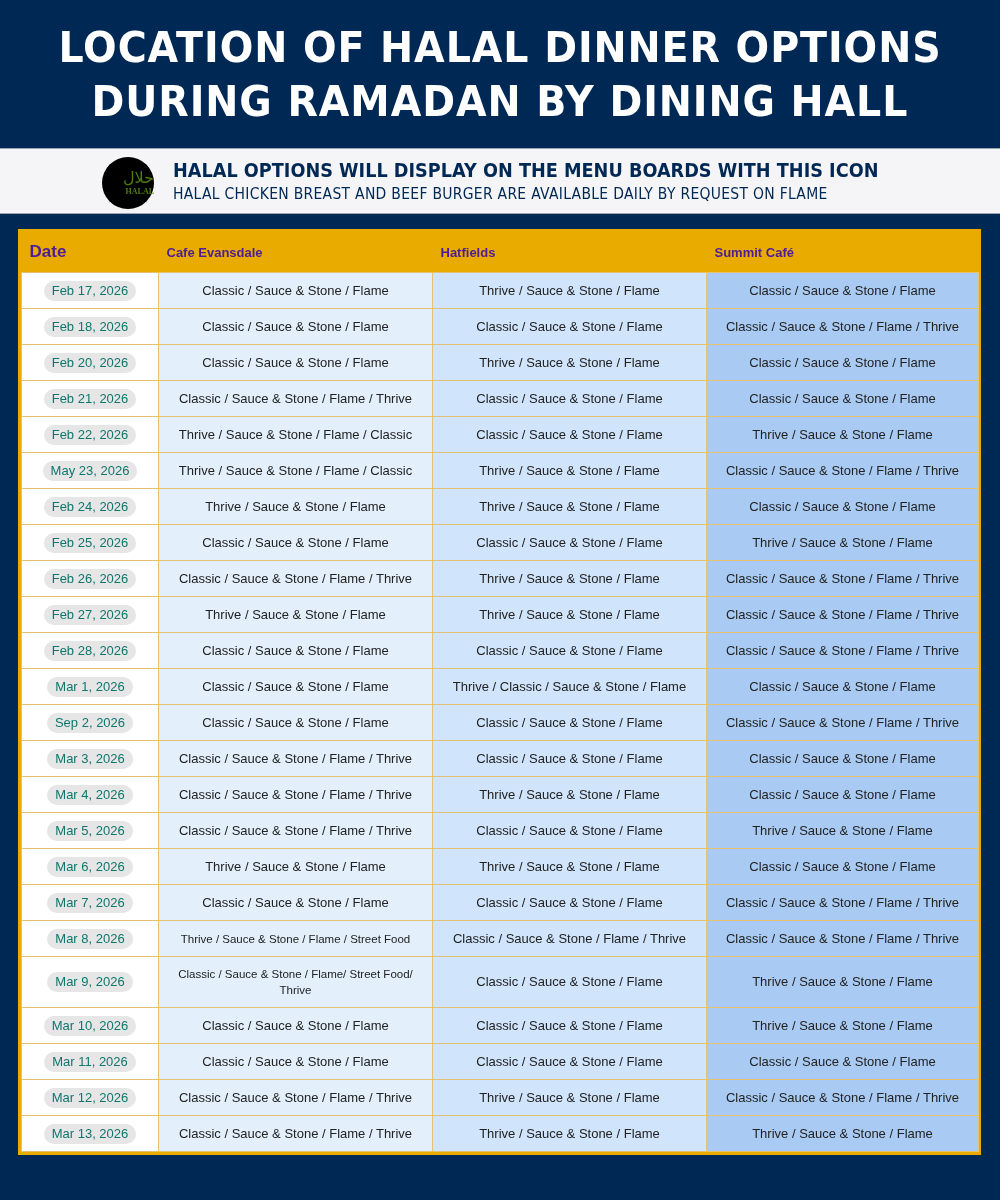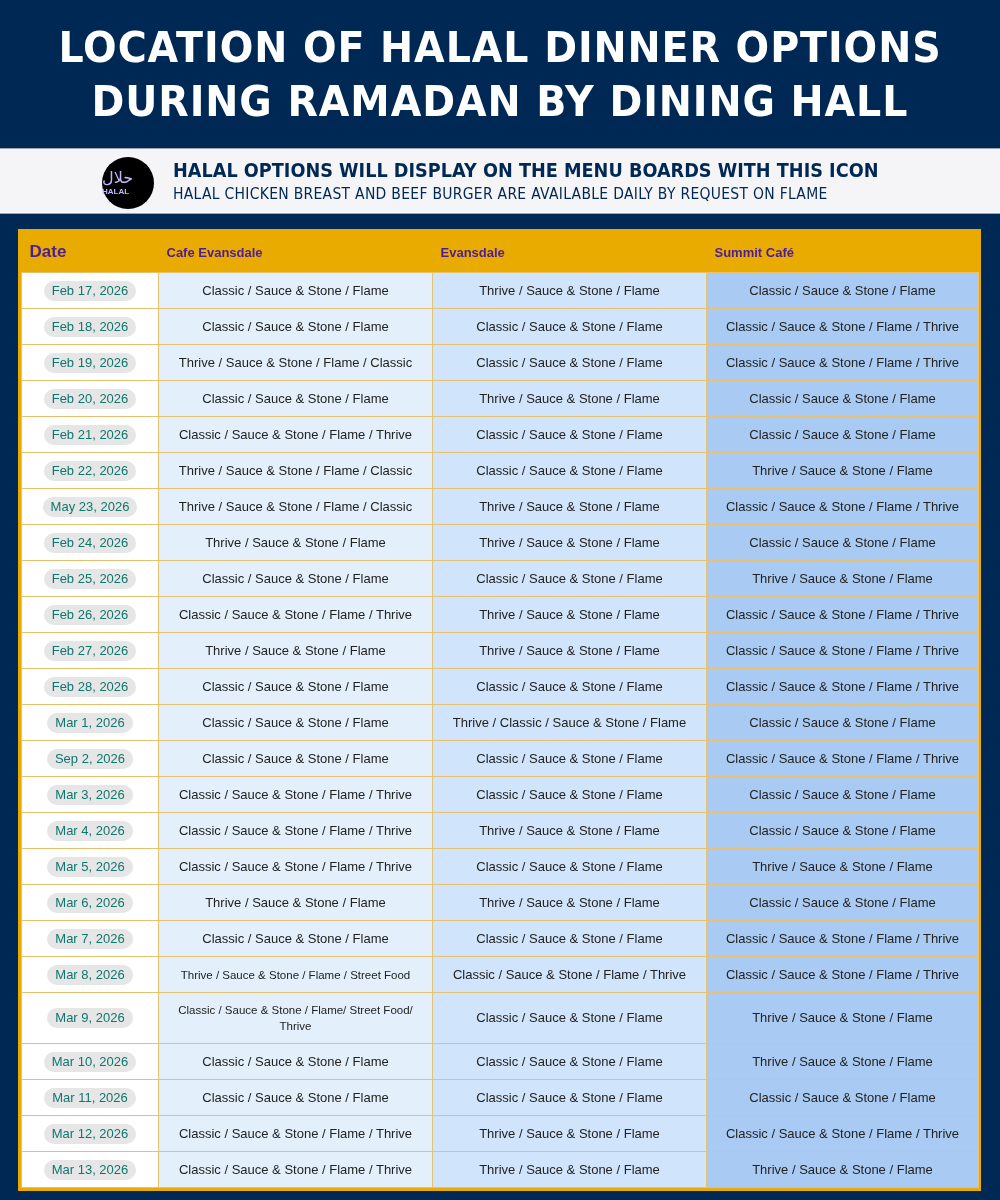--- a/index.html
+++ b/index.html
@@ -28,24 +28,24 @@
     .notice-band {
       position: absolute; left: 0; top: 148px; width: 1000px; height: 66px;
       background: #f5f5f7;
       border-top: 1px solid #9aa6b8;
       border-bottom: 1px solid #9aa6b8;
       box-sizing: border-box;
     }
     .halal-badge {
       position: absolute; left: 102px; top: 8px; width: 52px; height: 52px;
       border-radius: 50%; background: #000;
-      color: #c4b5fd; display: flex; flex-direction: column; align-items: flex-start; justify-content: center;
+      color: #4d7c0f; display: flex; flex-direction: column; align-items: flex-end; justify-content: center;
     }
     .halal-badge .arabic { font-family: "DejaVu Sans", sans-serif; font-size: 16px; line-height: 18px; }
-    .halal-badge .latin { font-family: Liberation Sans, sans-serif; font-weight: bold; font-size: 8px; line-height: 10px; }
+    .halal-badge .latin { font-family: Liberation Serif, serif; font-weight: bold; font-size: 8px; line-height: 10px; }
     .notice-head {
       position: absolute; left: 173px; top: 10px;
       color: #002855; font-family: "DejaVu Sans", sans-serif; font-weight: bold; font-size: 19px;
       transform-origin: left center; transform: scaleX(0.93); white-space: nowrap;
     }
     .notice-sub {
       position: absolute; left: 173px; top: 36px;
       color: #002855; font-family: "DejaVu Sans", sans-serif; font-size: 15px;
       transform-origin: left center; transform: scaleX(0.93); white-space: nowrap; letter-spacing: 0.3px;
     }
@@ -101,44 +101,38 @@
     <colgroup>
         <col class="cd">
         <col class="ce">
         <col class="ch">
         <col class="cs">
       </colgroup>
     <thead>
       <tr>
         <th class="date-h">Date</th>
         <th>Cafe Evansdale</th>
-        <th>Evansdale</th>
+        <th>Hatfields</th>
         <th>Summit Café</th>
       </tr>
     </thead>
     <tbody id="tbody">
         <tr>
           <td class="c-date"><span class="pill">Feb 17, 2026</span></td>
           <td class="c-ev">Classic / Sauce &amp; Stone / Flame</td>
           <td class="c-hat">Thrive / Sauce &amp; Stone / Flame</td>
           <td class="c-sum">Classic / Sauce &amp; Stone / Flame</td>
         </tr>
         <tr>
           <td class="c-date"><span class="pill">Feb 18, 2026</span></td>
           <td class="c-ev">Classic / Sauce &amp; Stone / Flame</td>
           <td class="c-hat">Classic / Sauce &amp; Stone / Flame</td>
           <td class="c-sum">Classic / Sauce &amp; Stone / Flame / Thrive</td>
         </tr>
         <tr>
-          <td class="c-date"><span class="pill">Feb 19, 2026</span></td>
-          <td class="c-ev">Thrive / Sauce &amp; Stone / Flame / Classic</td>
-          <td class="c-hat">Classic / Sauce &amp; Stone / Flame</td>
-          <td class="c-sum">Classic / Sauce &amp; Stone / Flame / Thrive</td>
-        </tr>
-        <tr>
           <td class="c-date"><span class="pill">Feb 20, 2026</span></td>
           <td class="c-ev">Classic / Sauce &amp; Stone / Flame</td>
           <td class="c-hat">Thrive / Sauce &amp; Stone / Flame</td>
           <td class="c-sum">Classic / Sauce &amp; Stone / Flame</td>
         </tr>
         <tr>
           <td class="c-date"><span class="pill">Feb 21, 2026</span></td>
           <td class="c-ev">Classic / Sauce &amp; Stone / Flame / Thrive</td>
           <td class="c-hat">Classic / Sauce &amp; Stone / Flame</td>
           <td class="c-sum">Classic / Sauce &amp; Stone / Flame</td>

